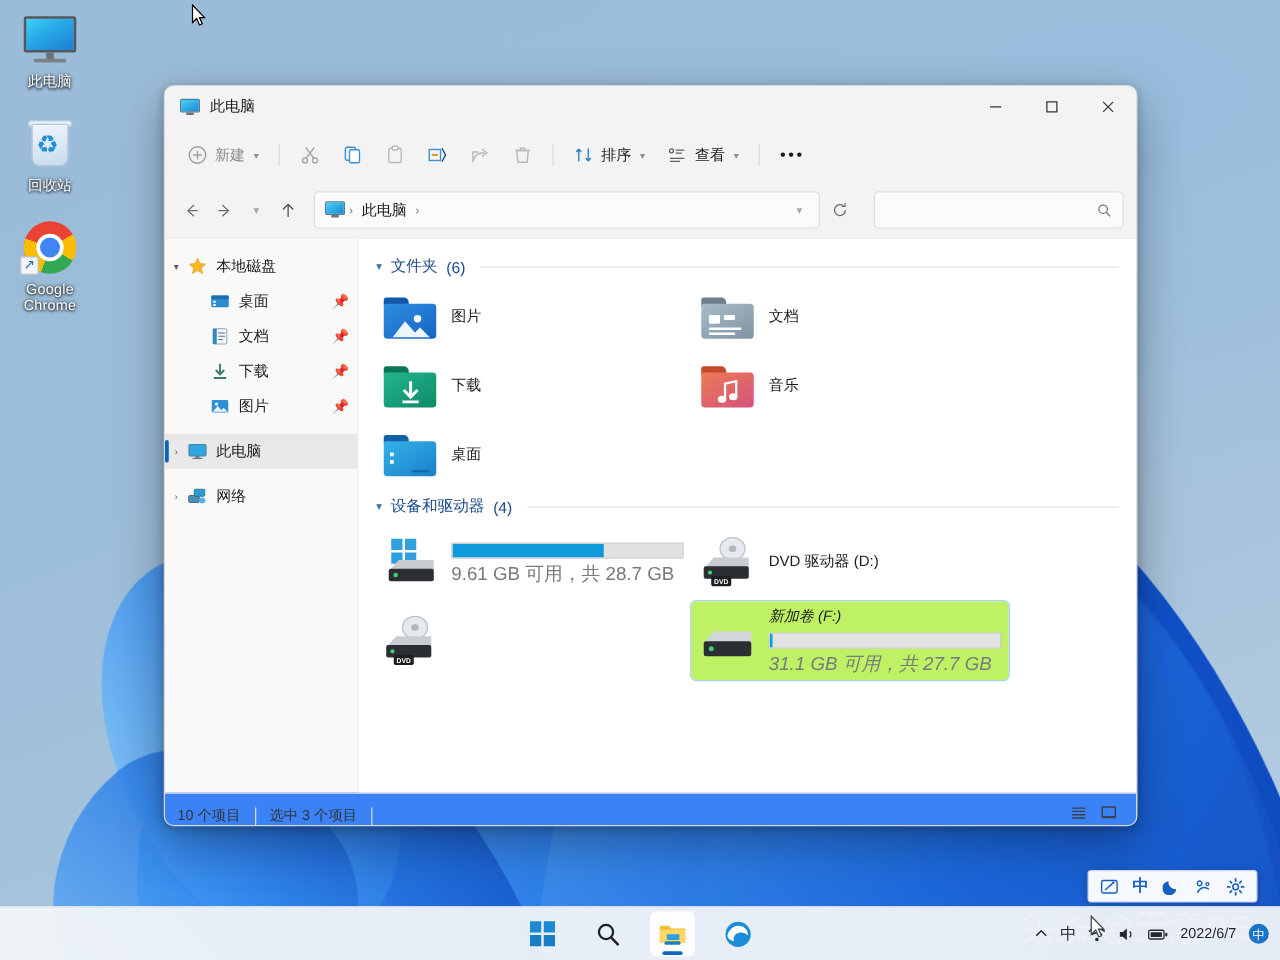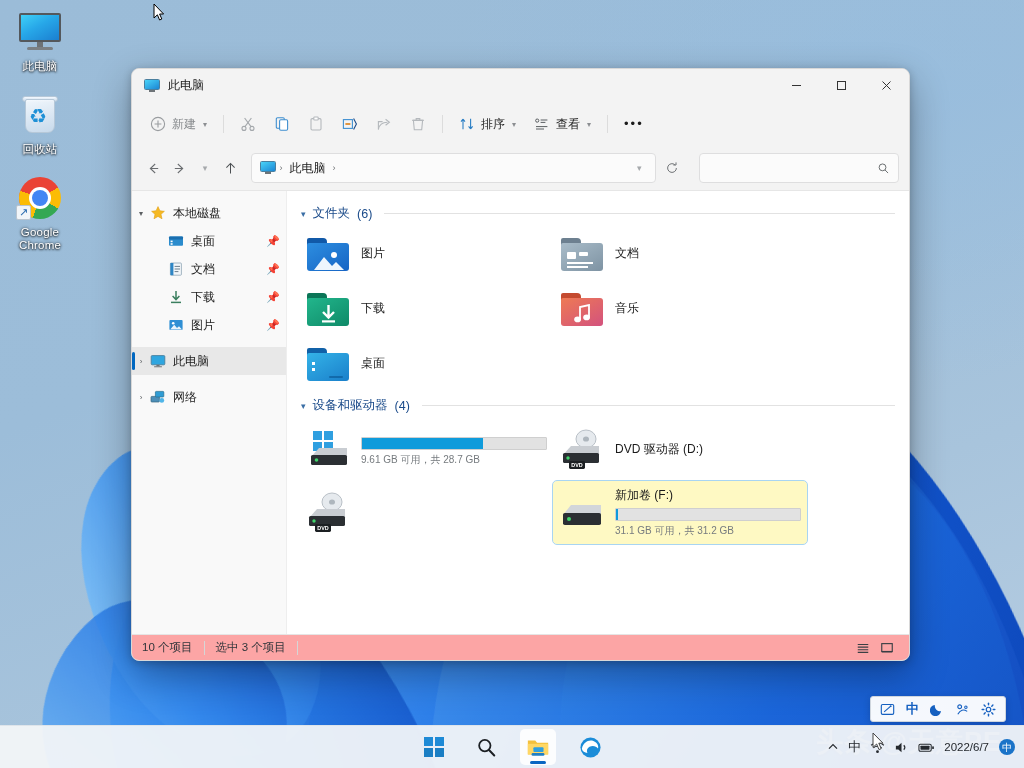--- a/index.html
+++ b/index.html
@@ -237,45 +237,45 @@
     display: flex; align-items: center; gap: 7px;
     font-size: 12.5px; color: #1b4b8a; margin: 2px 0 4px 2px;
   }
   .group-head .gc { font-size: 9px; color: #3a6ea5; }
   .group-head .line { flex: 1; height: 1px; background: #e2e2e2; margin-left: 5px; }
   .grid { display: flex; flex-wrap: wrap; }
   .cell {
     width: 254px; height: 55px; display: flex; align-items: center; gap: 10px;
     padding: 4px 6px; border-radius: 4px;
   }
-  .cell.sel { background: #fef9c3; outline: 1px solid #a8d5f2; }
+  .cell.sel { background: #bef264; outline: 1px solid #a8d5f2; font-style: italic; }
   .cell .ic { flex: 0 0 46px; height: 46px; position: relative; }
   .cell .nm { font-size: 12px; color: #1b1b1b; }
   .drive-cell { width: 254px; height: 63px; }
   .drive-info { flex: 1; min-width: 0; }
   .bar {
     height: 13px; background: #e2e2e2; border: 1px solid #cfcfcf; border-radius: 1px;
     margin: 4px 0 3px; overflow: hidden;
   }
   .bar > i { display: block; height: 100%; background: #0f9bdb; }
-  .sub { font-size: 10px; color: #767b7f; }
+  .sub { font-size: 15px; color: #767b7f; }
 
   
   .folder { position: absolute; left: 2px; top: 7px; width: 42px; height: 33px; }
   .folder .back {
     position: absolute; left: 0; top: 0; width: 20px; height: 7px; border-radius: 2px 4px 0 0;
   }
   .folder .front {
     position: absolute; left: 0; top: 5px; width: 42px; height: 28px; border-radius: 2px 3px 3px 3px;
   }
 
   
   .statusbar {
-    height: 26px; flex: 0 0 26px; background: #fca5a5; border-top: 1px solid #e5e5e5;
-    display: flex; align-items: center; padding: 0 10px; gap: 0;
+    height: 26px; flex: 0 0 26px; background: #3b82f6; border-top: 1px solid #e5e5e5;
+    display: flex; align-items: flex-end; padding: 0 10px; gap: 0;
   }
   .st-txt { font-size: 11.5px; color: #30353a; padding-right: 11px; }
   .st-div { width: 1px; height: 14px; background: #d6d6d6; margin-right: 11px; }
   .st-spacer { flex: 1; }
   .view-btn {
     width: 24px; height: 20px; display: flex; align-items: center; justify-content: center;
     color: #3a3f44; border-radius: 3px;
   }
 
   
@@ -781,21 +781,21 @@
               <path d="M4 25 L12 15 H42 V33 H4 Z" fill="#d2d6da"></path>
               <rect x="4" y="23" width="38" height="12" rx="1.8" fill="#2b2f33"></rect>
               <circle cx="10" cy="29" r="2" fill="#3fd46a"></circle>
             </svg>
           </div>
           <div class="drive-info">
             <div class="nm">新加卷 (F:)</div>
             <div class="bar">
                 <i id="bar-f" style="width: 1%;"></i>
               </div>
-            <div class="sub">31.1 GB 可用，共 31.2 GB</div>
+            <div class="sub">31.1 GB 可用，共 27.7 GB</div>
           </div>
         </div>
       </div>
     </div>
   </div>
 
   <div class="statusbar">
     <span class="st-txt">10 个项目</span>
     <span class="st-div"></span>
     <span class="st-txt">选中 3 个项目</span>

